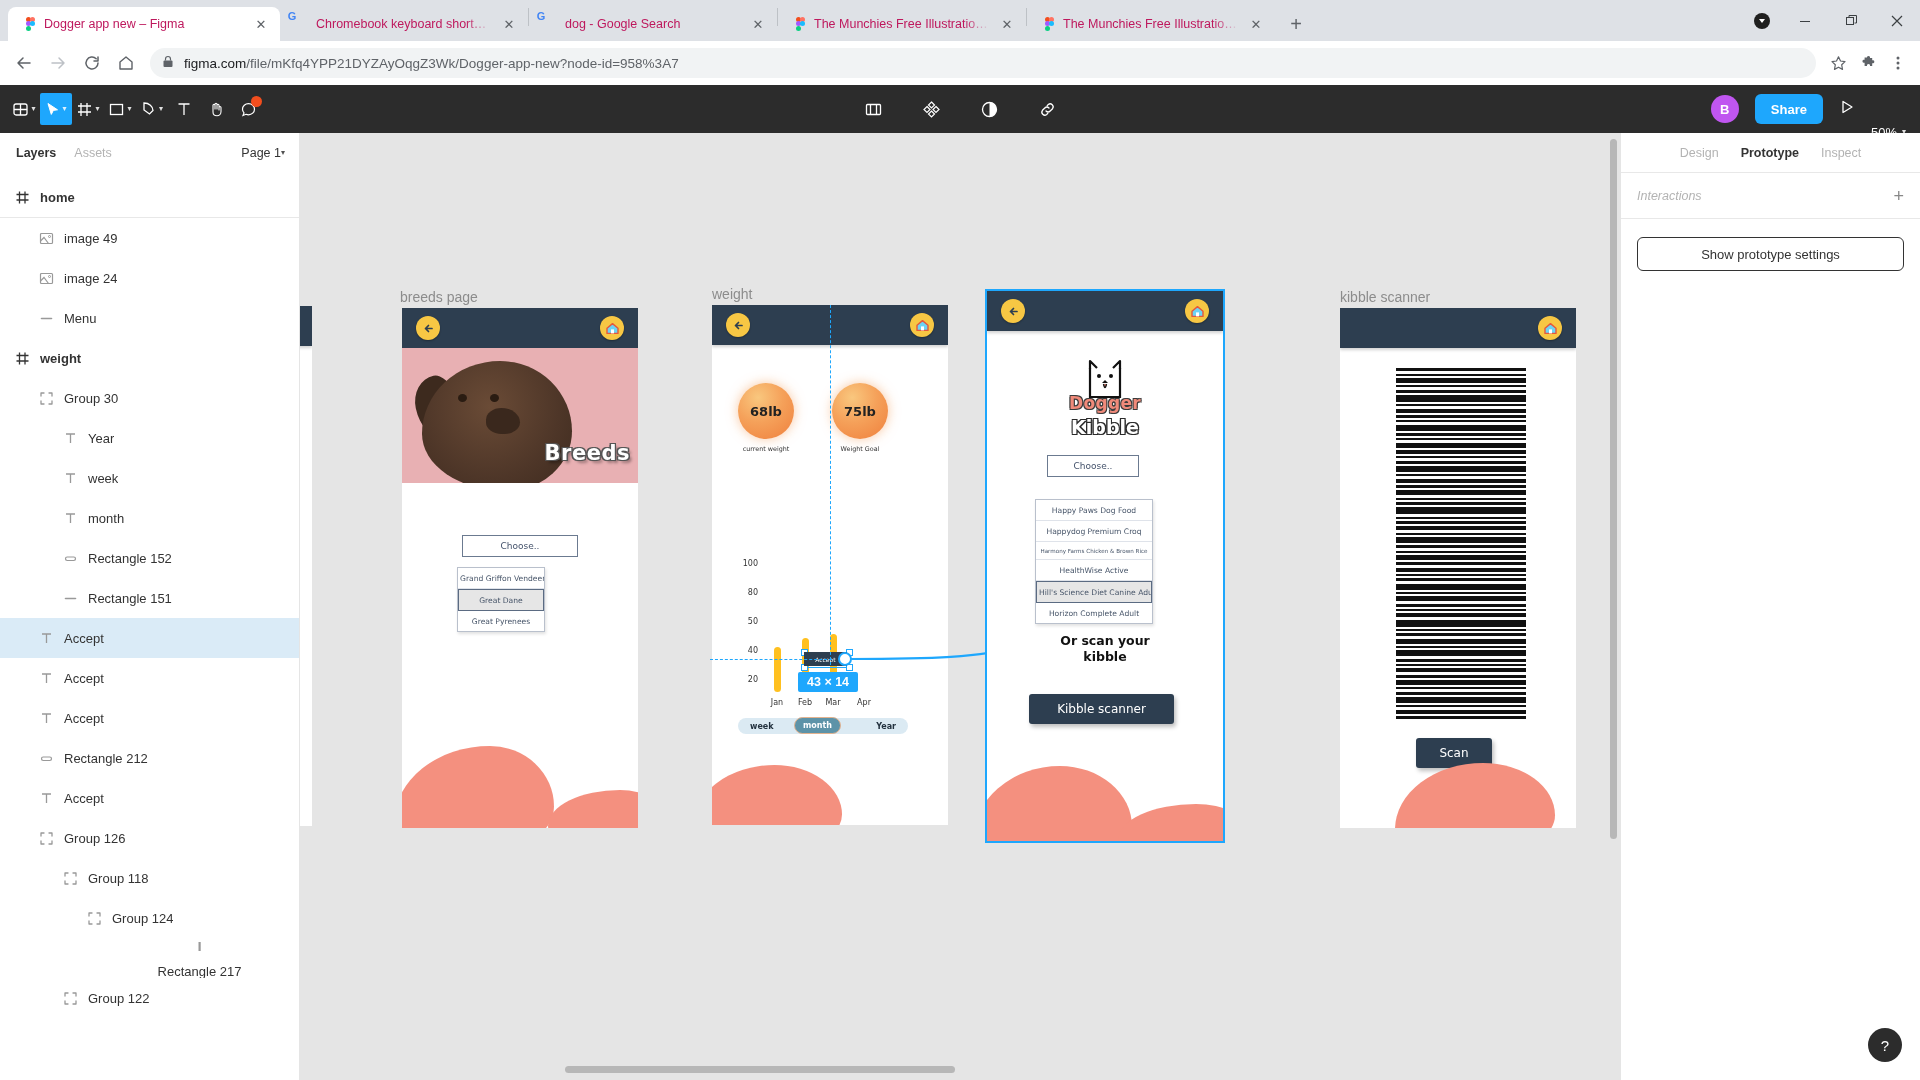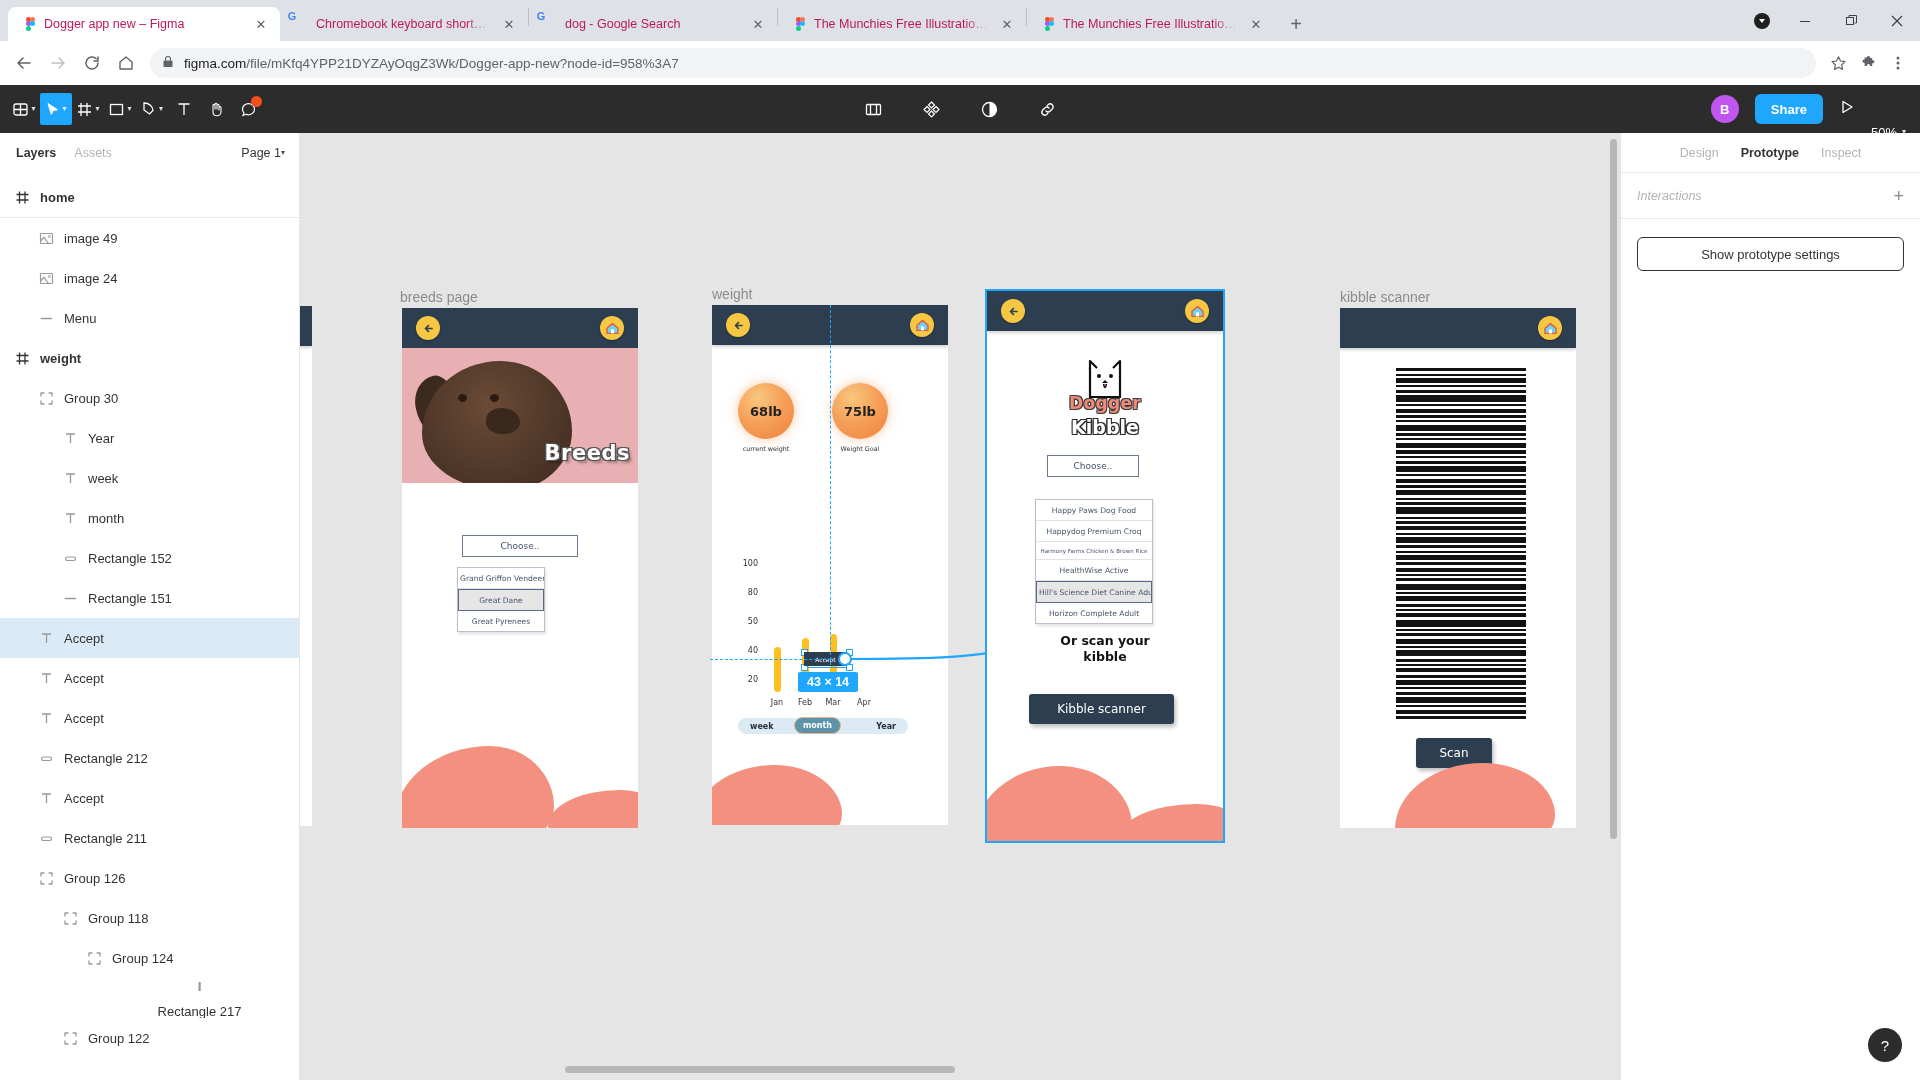--- a/index.html
+++ b/index.html
@@ -776,28 +776,20 @@
               </span>
               <span class="layer-name">Rectangle 212</span>
             </div>
             <div class="layer-row" style="padding-left: 38px;">
               <span class="layer-icon">
                 <svg width="15" height="15" viewBox="0 0 15 15">
                   <path d="M3 3h9M7.5 3v9" stroke="currentColor" stroke-width="1.3"></path>
                 </svg>
               </span>
               <span class="layer-name">Accept</span>
-            </div>
-            <div class="layer-row" style="padding-left: 38px;">
-              <span class="layer-icon">
-                <svg width="15" height="15" viewBox="0 0 15 15">
-                  <rect x="2.5" y="6" width="10" height="3.5" rx="1.7" fill="none" stroke="currentColor" stroke-width="1.2"></rect>
-                </svg>
-              </span>
-              <span class="layer-name">Rectangle 211</span>
             </div>
             <div class="layer-row" style="padding-left: 38px;">
               <span class="layer-icon">
                 <svg width="15" height="15" viewBox="0 0 15 15">
                   <path d="M2 2h3M10 2h3M2 13h3M10 13h3M2 2v3M13 2v3M2 10v3M13 10v3" stroke="currentColor" stroke-width="1.3" stroke-linecap="round"></path>
                 </svg>
               </span>
               <span class="layer-name">Group 126</span>
             </div>
             <div class="layer-row" style="padding-left: 62px;">

